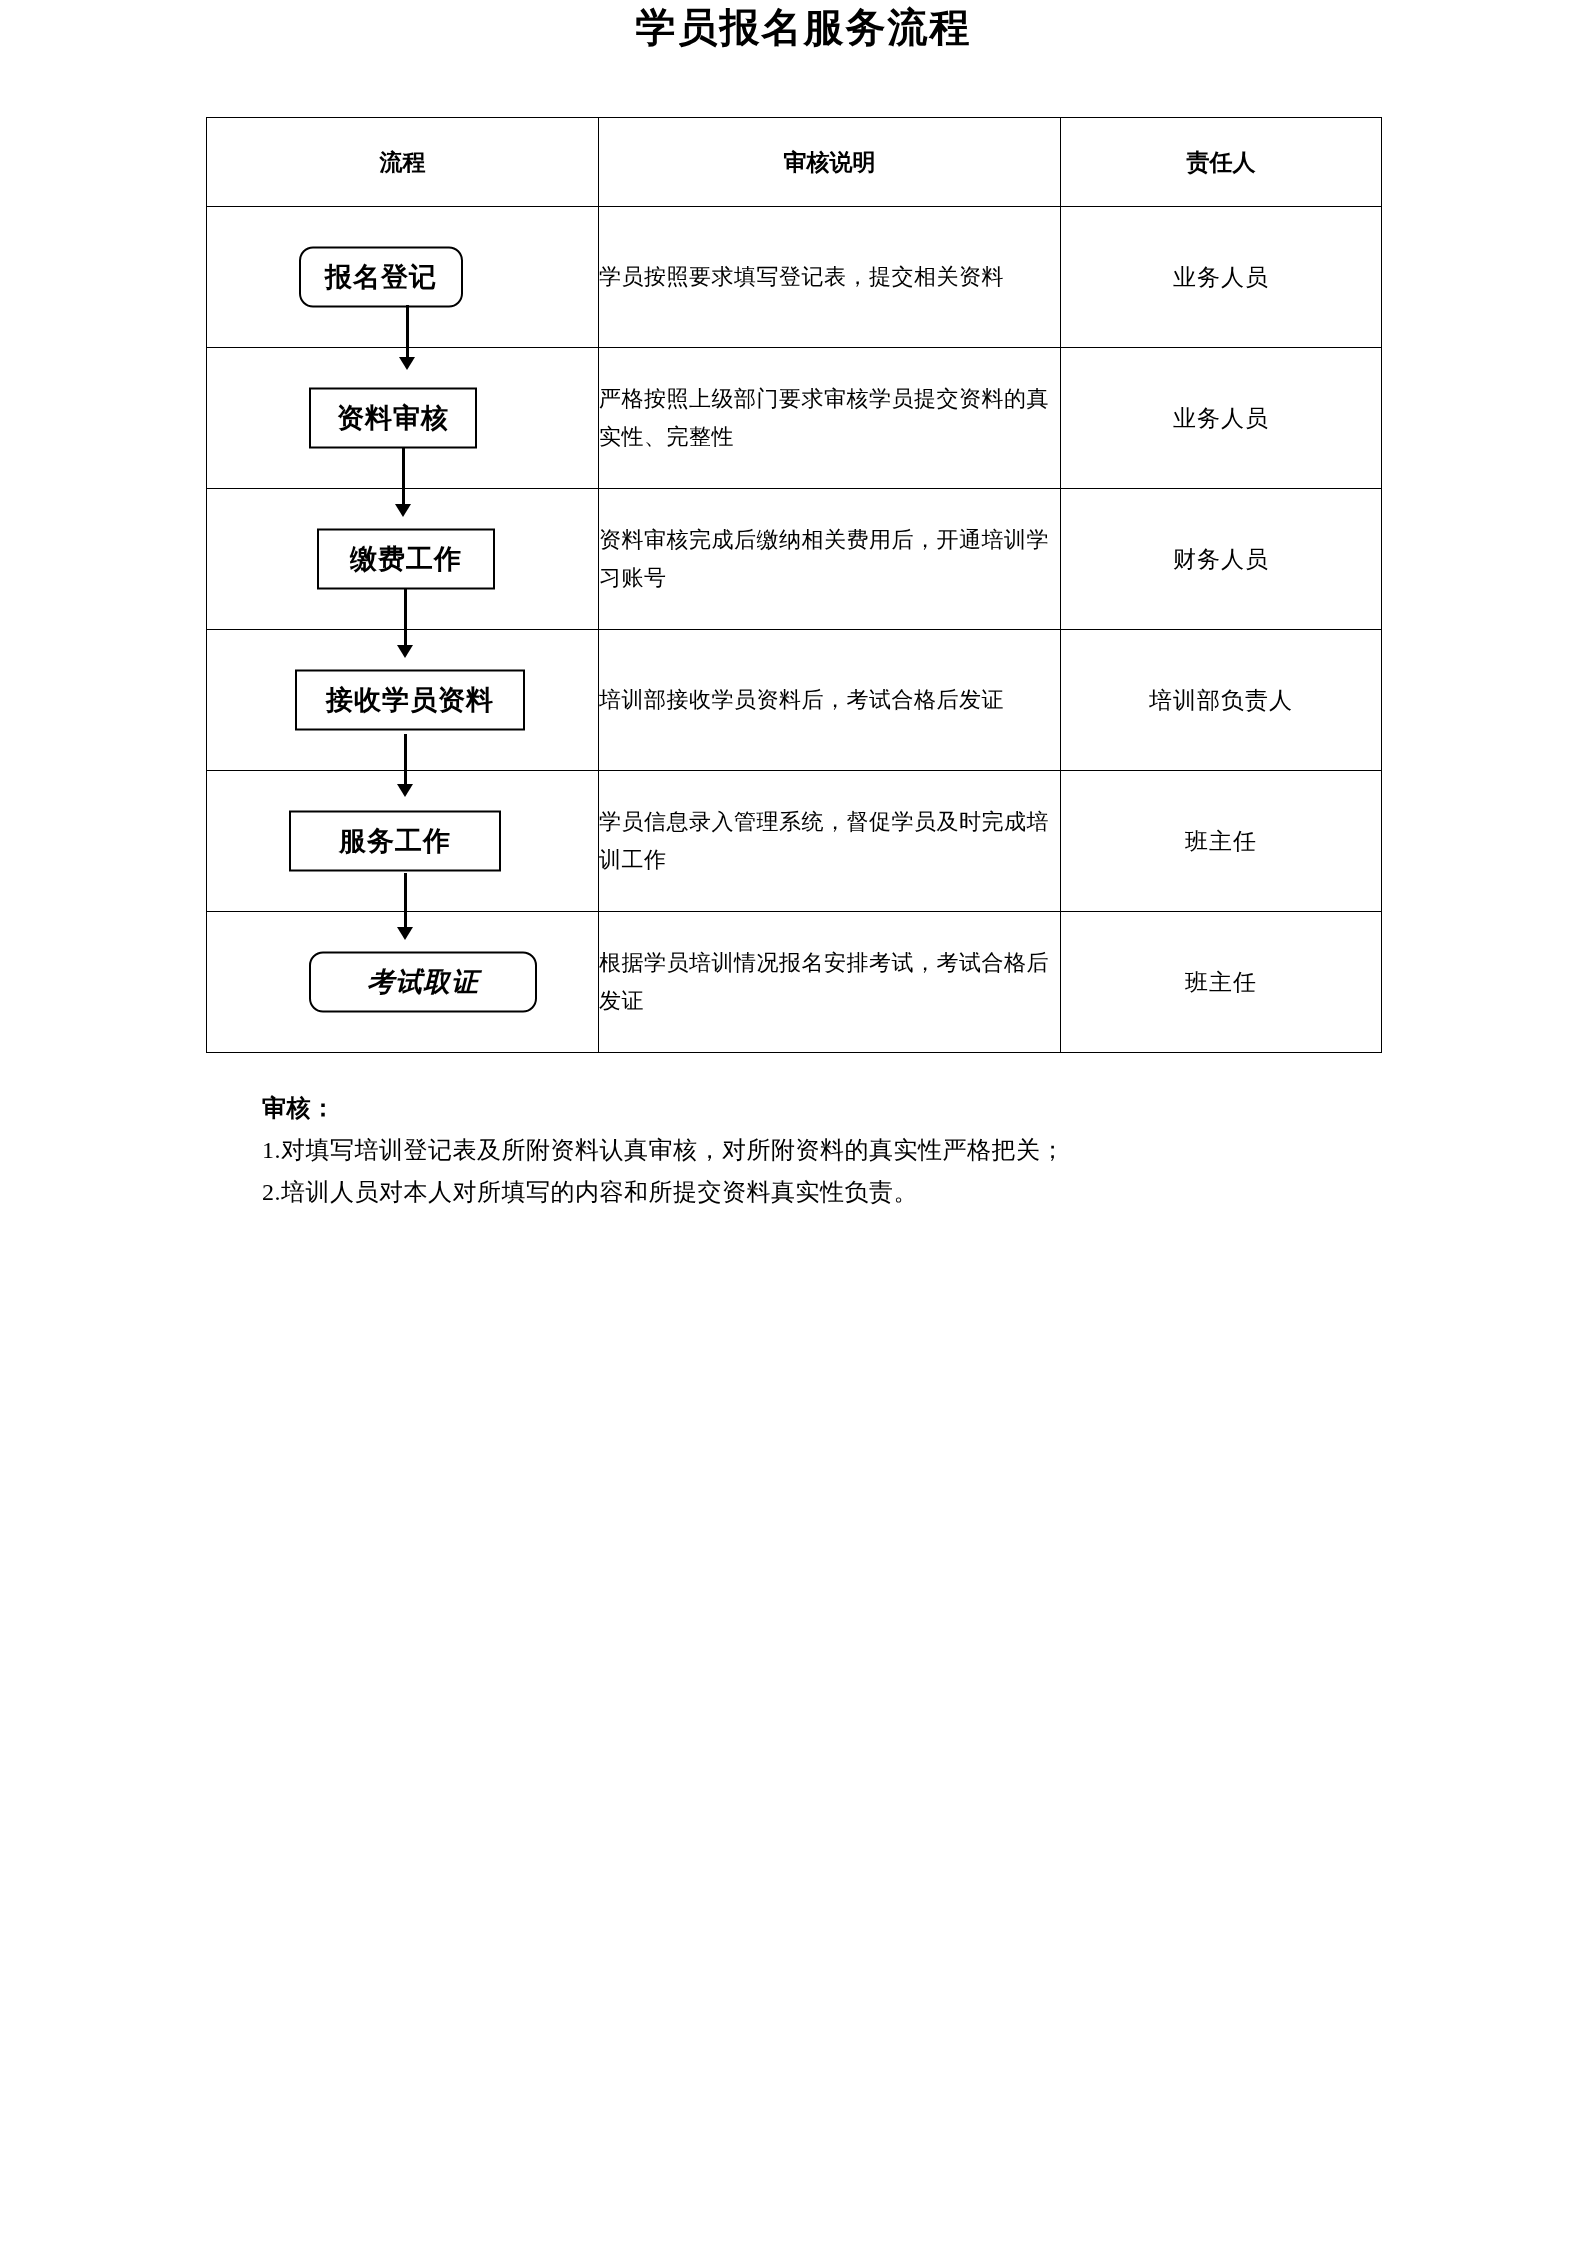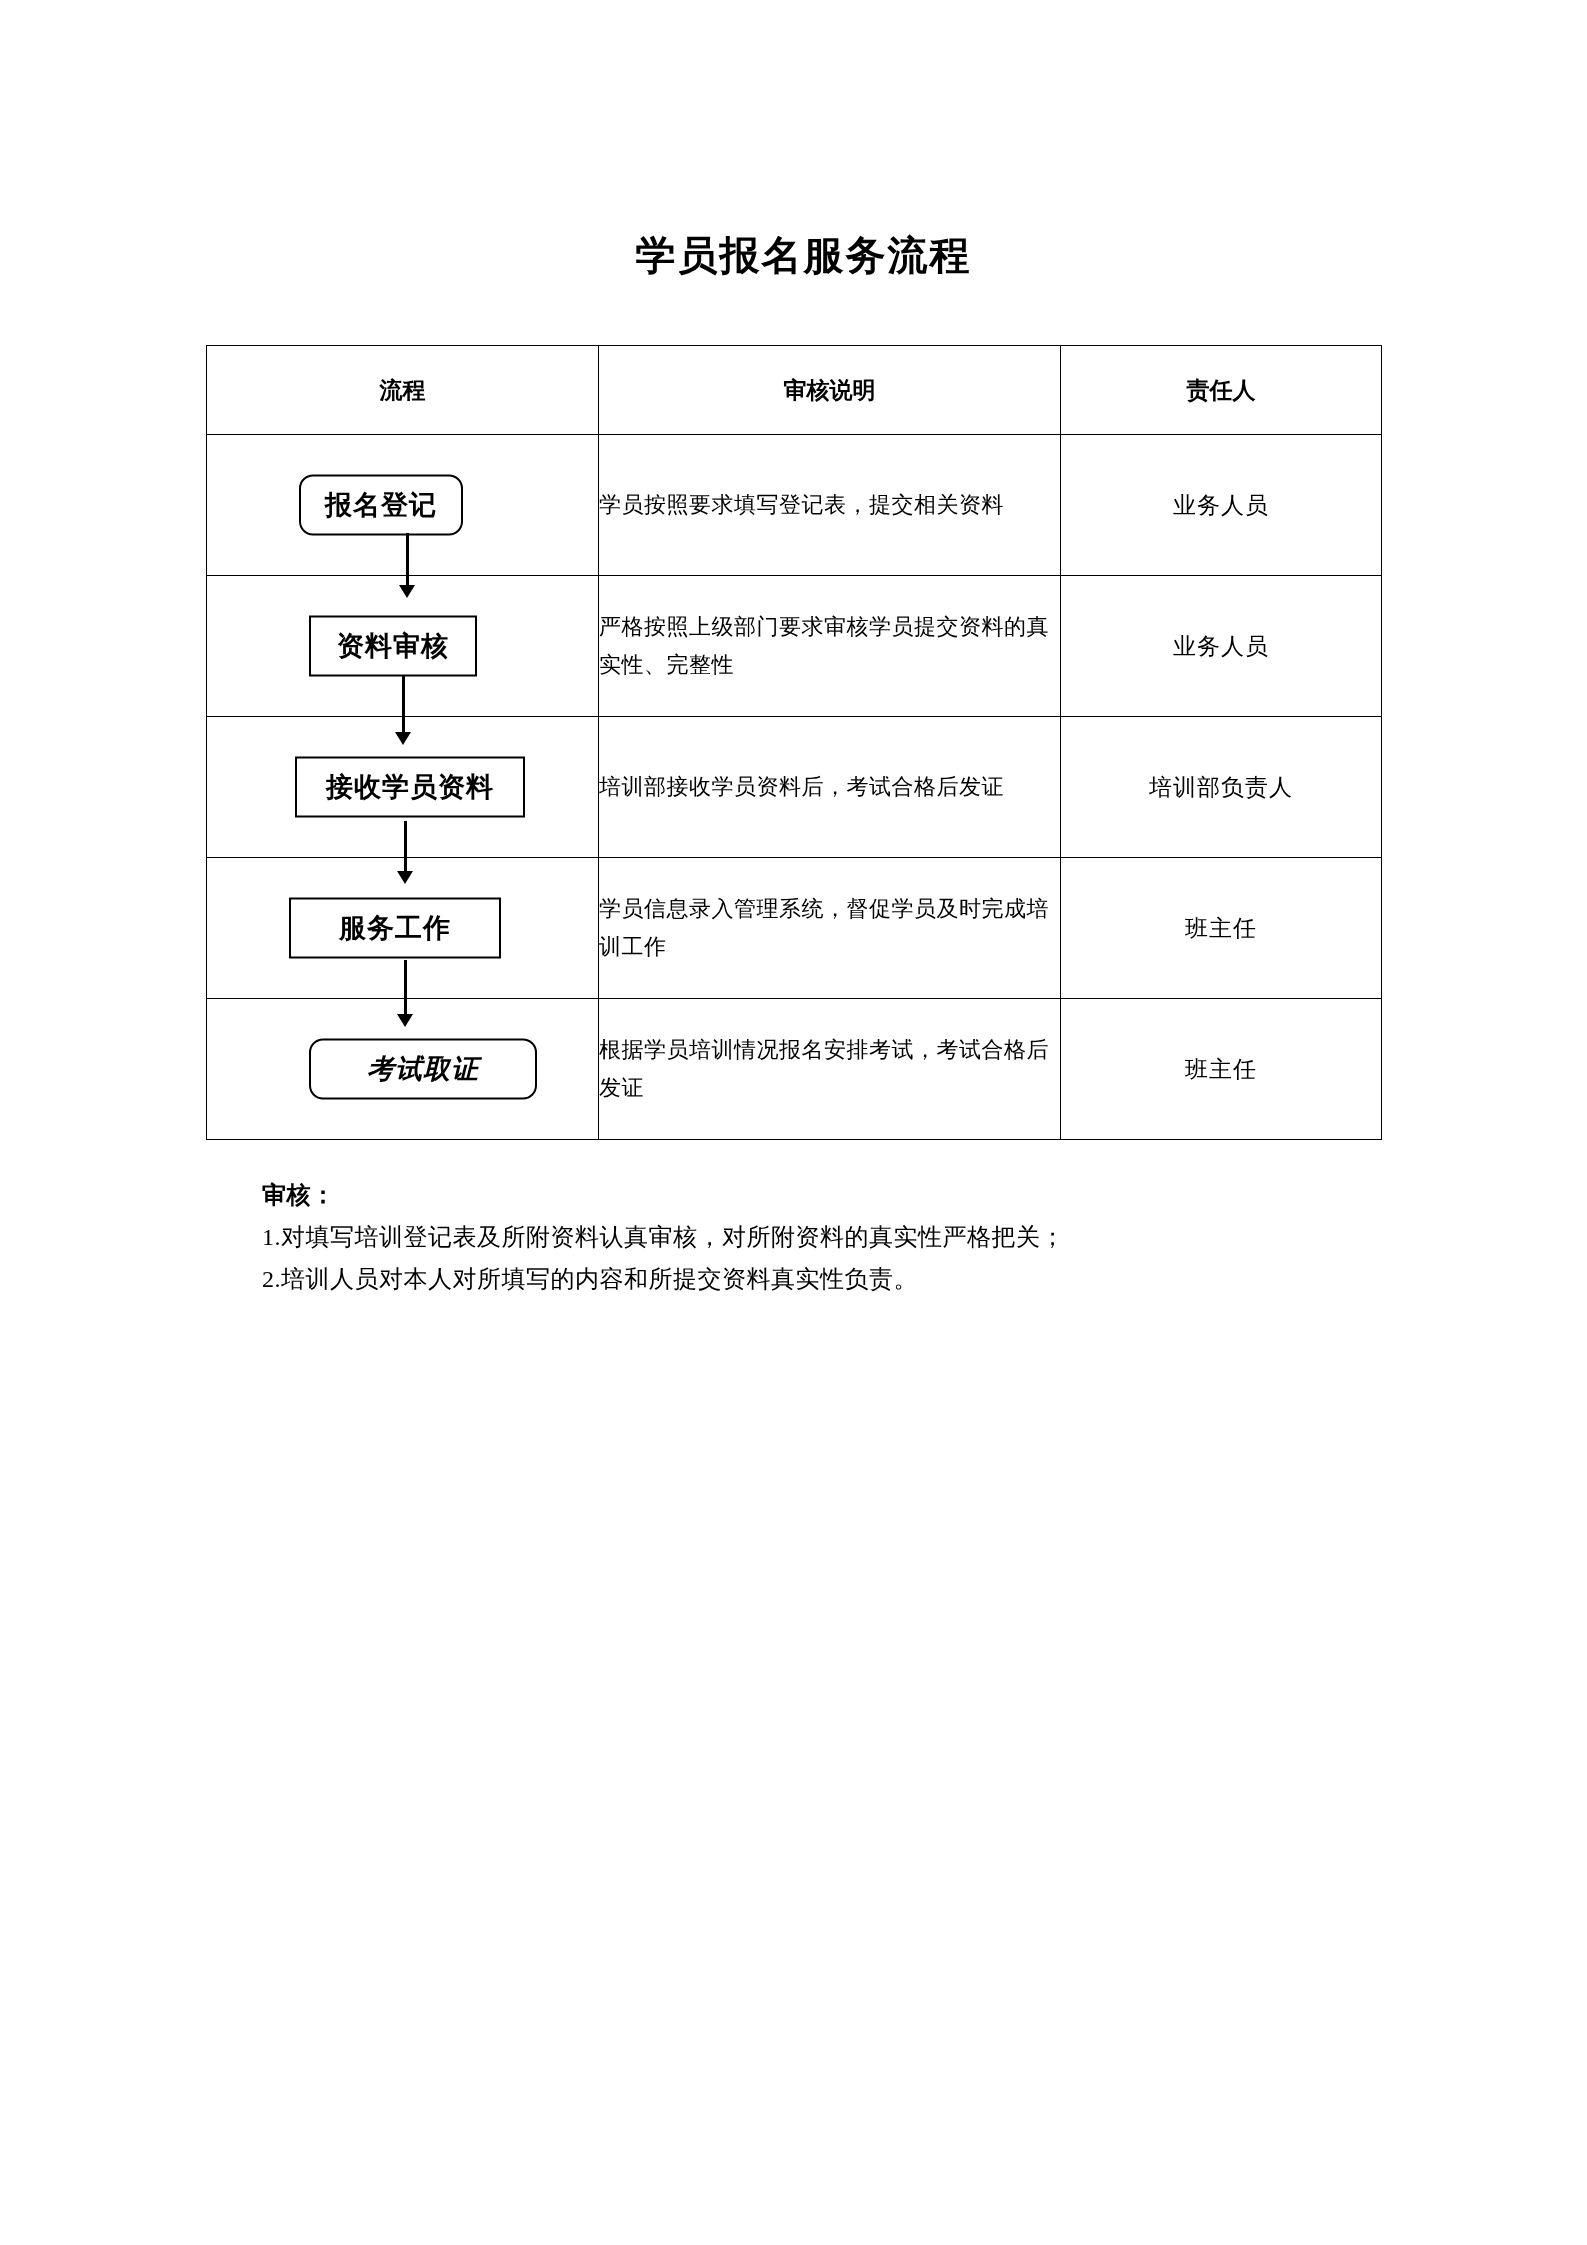--- a/index.html
+++ b/index.html
@@ -21,21 +21,20 @@
     padding: 0;
     position: relative;
   }
   .doc-title {
     text-align: center;
     font-family: "Liberation Sans", "DejaVu Sans", sans-serif;
     font-weight: bold;
     font-size: 40px;
     letter-spacing: 2px;
     margin: 0;
-    padding-top: 228px;
     padding-left: 20px;
   }
   .table-wrap {
     margin: 62px auto 0 auto;
     width: 1175px;
   }
   table.flow {
     border-collapse: collapse;
     width: 100%;
     table-layout: fixed;
@@ -174,20 +173,31 @@
             <div class="flow-inner">
               <div class="node n2">资料审核</div>
               <div class="conn" style="left:195px; top:100px; height:62px;"></div>
               <div class="arrowhead" style="left:188px; top:156px;"></div>
             </div>
           </td>
           <td class="desc">严格按照上级部门要求审核学员提交资料的真实性、完整性</td>
           <td class="owner">业务人员</td>
         </tr>
 
+        <tr>
+          <td class="flow-cell">
+            <div class="flow-inner">
+              <div class="node n3">缴费工作</div>
+              <div class="conn" style="left:197px; top:100px; height:62px;"></div>
+              <div class="arrowhead" style="left:190px; top:156px;"></div>
+            </div>
+          </td>
+          <td class="desc">资料审核完成后缴纳相关费用后，开通培训学习账号</td>
+          <td class="owner">财务人员</td>
+        </tr>
 
         <tr>
           <td class="flow-cell">
             <div class="flow-inner">
               <div class="node n4">接收学员资料</div>
               <div class="conn" style="left:197px; top:104px; height:56px;"></div>
               <div class="arrowhead" style="left:190px; top:154px;"></div>
             </div>
           </td>
           <td class="desc">培训部接收学员资料后，考试合格后发证</td>

